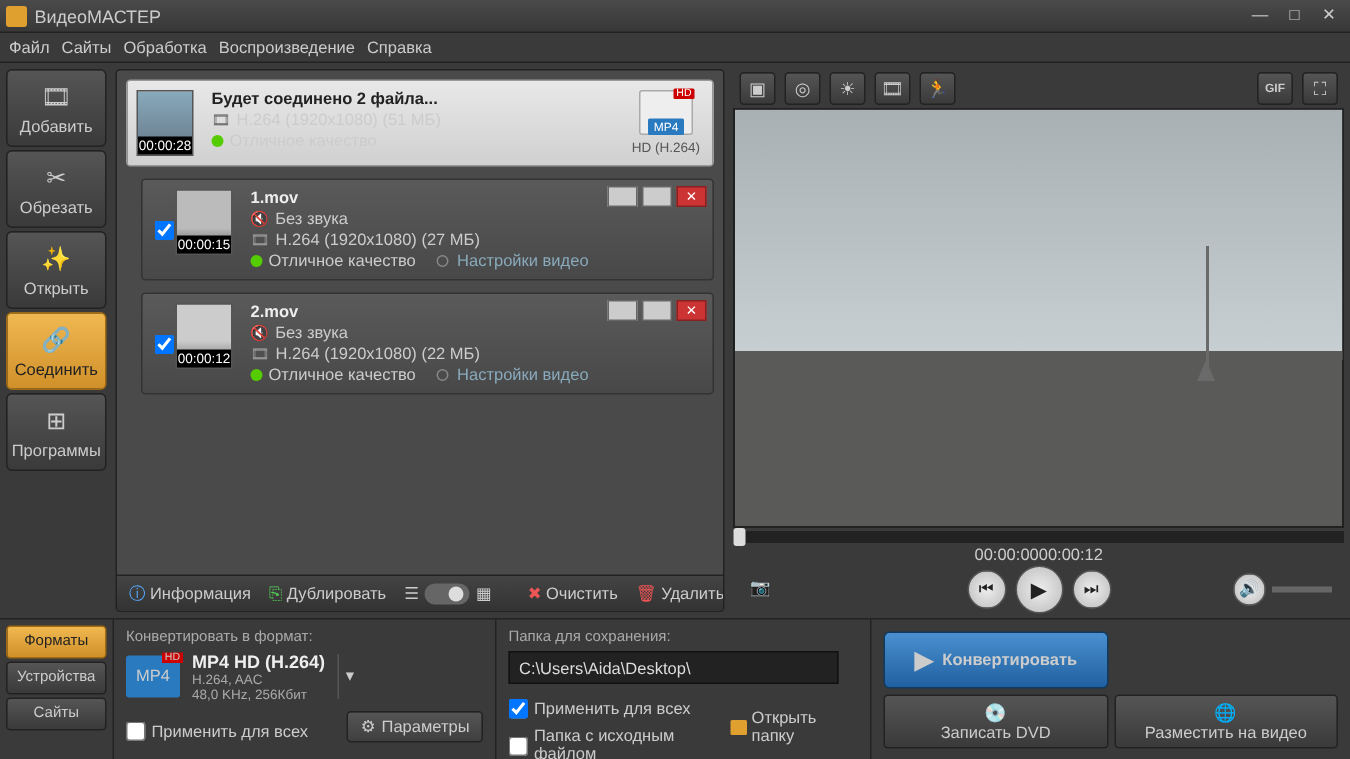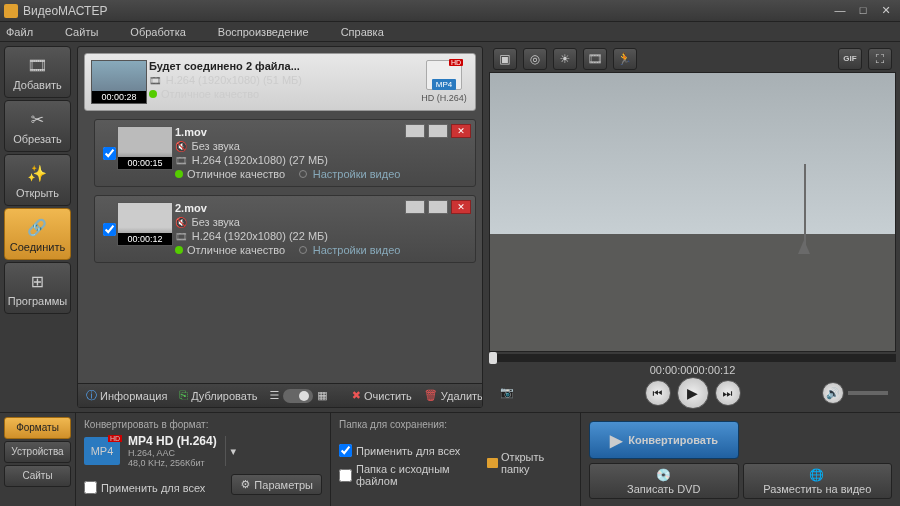--- a/index.html
+++ b/index.html
@@ -2,33 +2,33 @@
 <html><head>
 <meta charset="utf-8">
 <style>
 *{margin:0;padding:0;box-sizing:border-box;font-family:Tahoma,Arial,sans-serif;font-size:11px;color:#ccc;user-select:none}
 body{width:900px;height:506px;background:#3a3a3a;overflow:hidden}
 .titlebar{height:22px;background:linear-gradient(#4a4a4a,#383838);display:flex;align-items:center;padding:0 4px;border-bottom:1px solid #222}
 .titlebar .logo{width:14px;height:14px;background:#e0a030;border-radius:2px;margin-right:5px}
 .titlebar .title{flex:1;font-size:12px}
 .titlebar .winbtn{width:20px;height:14px;margin-left:3px;text-align:center;line-height:12px;cursor:pointer}
 .menubar{height:20px;background:#3a3a3a;display:flex;align-items:center;padding:0 6px;border-bottom:1px solid #222}
-.menubar span{margin-right:32px;cursor:pointer}
+.menubar span{margin-right:8px;cursor:pointer}
 .main{display:flex;height:370px}
 .sidebar{width:75px;background:#3a3a3a;padding:4px;display:flex;flex-direction:column;gap:2px}
 .sbtn{height:52px;background:linear-gradient(#555,#3a3a3a);border:1px solid #222;border-radius:4px;display:flex;flex-direction:column;align-items:center;justify-content:center;cursor:pointer;font-size:10px}
 .sbtn.active{background:linear-gradient(#f0b850,#d0902a);color:#222;border-color:#a06a10}
 .sbtn .sicon{width:24px;height:24px;margin-bottom:2px;display:flex;align-items:center;justify-content:center;font-size:16px}
 .center{flex:1;background:#4a4a4a;border:1px solid #222;margin:4px 2px;border-radius:3px;display:flex;flex-direction:column;overflow:hidden}
 .filelist{flex:1;overflow:auto;padding:6px}
 .filecard{background:linear-gradient(#e8e8e8,#d0d0d0);border:1px solid #999;border-radius:3px;padding:6px;margin-bottom:8px;display:flex;position:relative}
 .filecard.sub{margin-left:10px;background:linear-gradient(#5a5a5a,#484848);border-color:#333}
 .filecard .chk{width:16px;display:flex;align-items:center;justify-content:center}
 .filecard .chk input{cursor:pointer}
-.thumb{width:56px;height:44px;background:#888;border:1px solid #555;position:relative;margin-right:2px}
+.thumb{width:38px;height:44px;background:#888;border:1px solid #555;position:relative;margin-right:12px}
 .thumb .dur{position:absolute;bottom:0;left:0;right:0;background:#000;color:#fff;font-size:9px;text-align:center;line-height:12px}
 .finfo{flex:1;display:flex;flex-direction:column;gap:2px}
 .finfo .fname{font-weight:bold;color:#222}
 .filecard.sub .finfo .fname{color:#eee}
 .finfo .meta{font-size:10px;color:#555;display:flex;align-items:center;gap:4px}
 .filecard.sub .finfo .meta{color:#aaa}
 .qdot{width:8px;height:8px;background:#5c0;border-radius:50%;display:inline-block}
 .fmtbox{display:flex;flex-direction:column;align-items:center;width:50px}
 .fmticon{width:36px;height:30px;background:#eee;border:1px solid #aaa;border-radius:2px;position:relative;display:flex;align-items:flex-end;justify-content:center}
 .fmticon .hd{position:absolute;top:-2px;right:-2px;background:#c00;color:#fff;font-size:7px;padding:0 2px;border-radius:1px}
@@ -282,20 +282,21 @@
         </div>
       <div class="parambtn">
           <span>⚙</span>
           <span>Параметры</span>
         </div>
     </div>
   </div>
 
   <div class="bsec" style="width:250px">
     <div class="lbl">Папка для сохранения:</div>
+    <div class="pathbox">C:\Users\Aida\Desktop\</div>
     <div style="display:flex;justify-content:space-between;align-items:center;margin-top:4px">
       <div>
         <div class="checkrow">
             <input type="checkbox" checked="" style="">
             <span>Применить для всех</span>
           </div>
         <div class="checkrow">
             <input type="checkbox" style="">
             <span>Папка с исходным файлом</span>
           </div>

